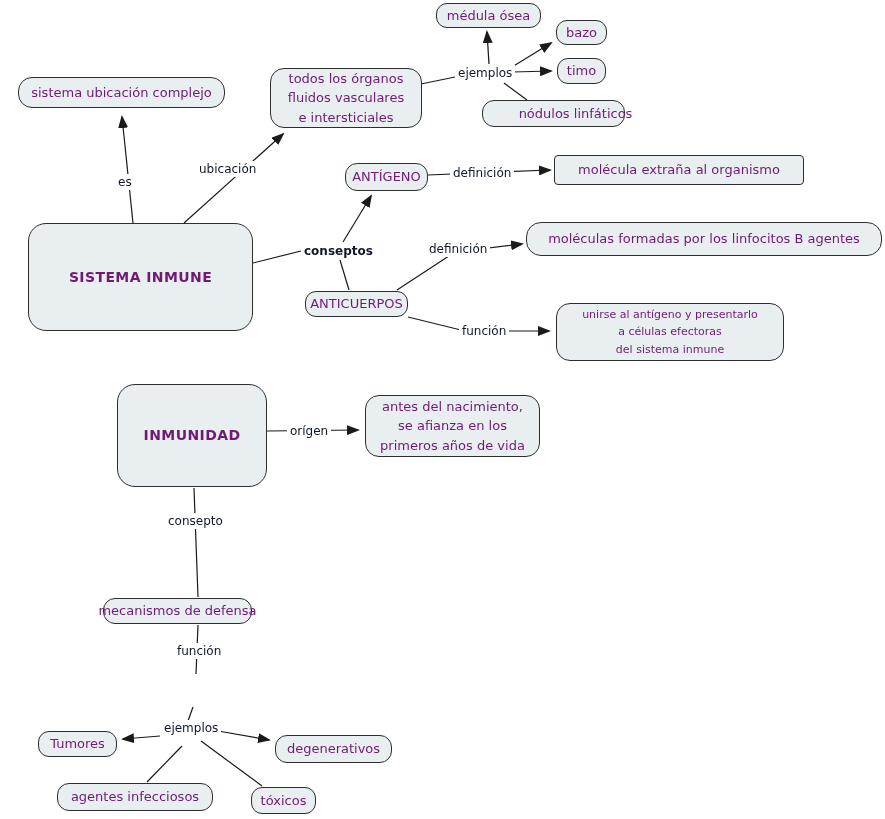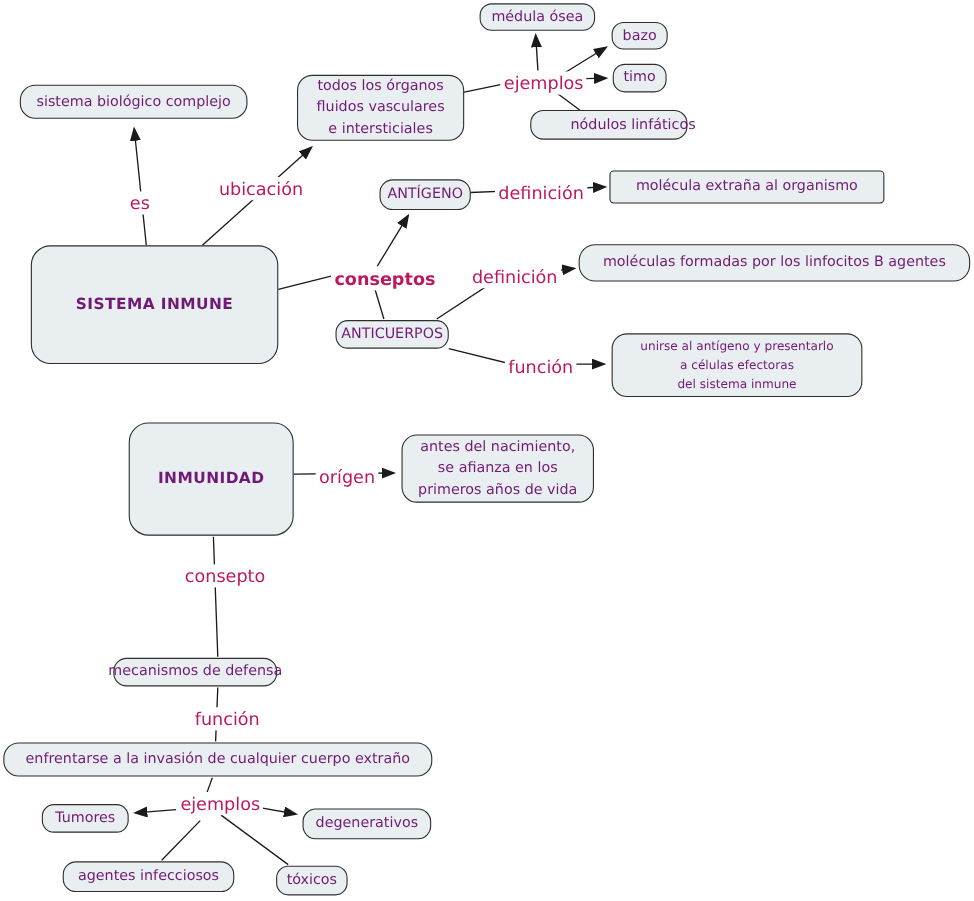--- a/index.html
+++ b/index.html
@@ -23,22 +23,22 @@
     font-size:13px;line-height:1.5;
     white-space:nowrap;
     color:#701a75;
   }
   .node.multi{white-space:pre-line;}
   .node.title{font-weight:bold;font-size:14px;letter-spacing:.4px;border-radius:18px;}
   .edge-label{
     position:absolute;
     background:#ffffff;
     padding:1px 3px;
-    font-size:16px;line-height:1.2;
-    color:#be185d;
+    font-size:12px;line-height:1.2;
+    color:#0f172a;
     white-space:nowrap;
   }
 </style>
 </head>
 <body>
 
 <div id="canvas">
 
   <svg id="wires" viewBox="0 0 885 819" xmlns="http://www.w3.org/2000/svg">
     <defs>
@@ -64,21 +64,21 @@
       <path d="M194,488 L198,597"></path>
       <path d="M198,625 L196,674"></path>
       <path d="M193,707 L188,721"></path>
       <path d="M160,736 L123,739" marker-end="url(#arrow)"></path>
       <path d="M218,731 L269,740" marker-end="url(#arrow)"></path>
       <path d="M182,746 L147,782"></path>
       <path d="M201,741 L262,786"></path>
     </g>
   </svg>
 
-  <div class="node" style="left:18px;top:77px;width:207px;height:31px;border-radius:14px;">sistema biológico complejo</div>
+  <div class="node" style="left:18px;top:77px;width:207px;height:31px;border-radius:14px;">sistema ubicación complejo</div>
 
   <div class="node multi" style="left:270px;top:68px;width:152px;height:60px;border-radius:14px;line-height:1.5;">todos los órganos
 fluidos vasculares
 e intersticiales</div>
 
   <div class="node" style="left:436px;top:3px;width:105px;height:25px;border-radius:11px;">médula ósea</div>
 
   <div class="node" style="left:556px;top:20px;width:51px;height:25px;border-radius:11px;">bazo</div>
 
   <div class="node" style="left:557px;top:58px;width:49px;height:26px;border-radius:11px;">timo</div>
@@ -100,21 +100,20 @@
 del sistema inmune</div>
 
   <div class="node title" style="left:117px;top:384px;width:150px;height:103px;">INMUNIDAD</div>
 
   <div class="node multi" style="left:365px;top:395px;width:175px;height:62px;border-radius:14px;line-height:1.5;">antes del nacimiento,
 se afianza en los
 primeros años de vida</div>
 
   <div class="node" style="left:103px;top:598px;width:149px;height:26px;border-radius:12px;">mecanismos de defensa</div>
 
-  <div class="node" style="left:3px;top:675px;width:390px;height:31px;border-radius:14px;">enfrentarse a la invasión de cualquier cuerpo extraño</div>
 
   <div class="node" style="left:38px;top:731px;width:79px;height:26px;border-radius:11px;">Tumores</div>
 
   <div class="node" style="left:275px;top:735px;width:117px;height:28px;border-radius:12px;">degenerativos</div>
 
   <div class="node" style="left:57px;top:783px;width:156px;height:28px;border-radius:12px;">agentes infecciosos</div>
 
   <div class="node" style="left:251px;top:787px;width:65px;height:27px;border-radius:11px;">tóxicos</div>
 
   <span class="edge-label" style="left:115px;top:174px;">es</span>

